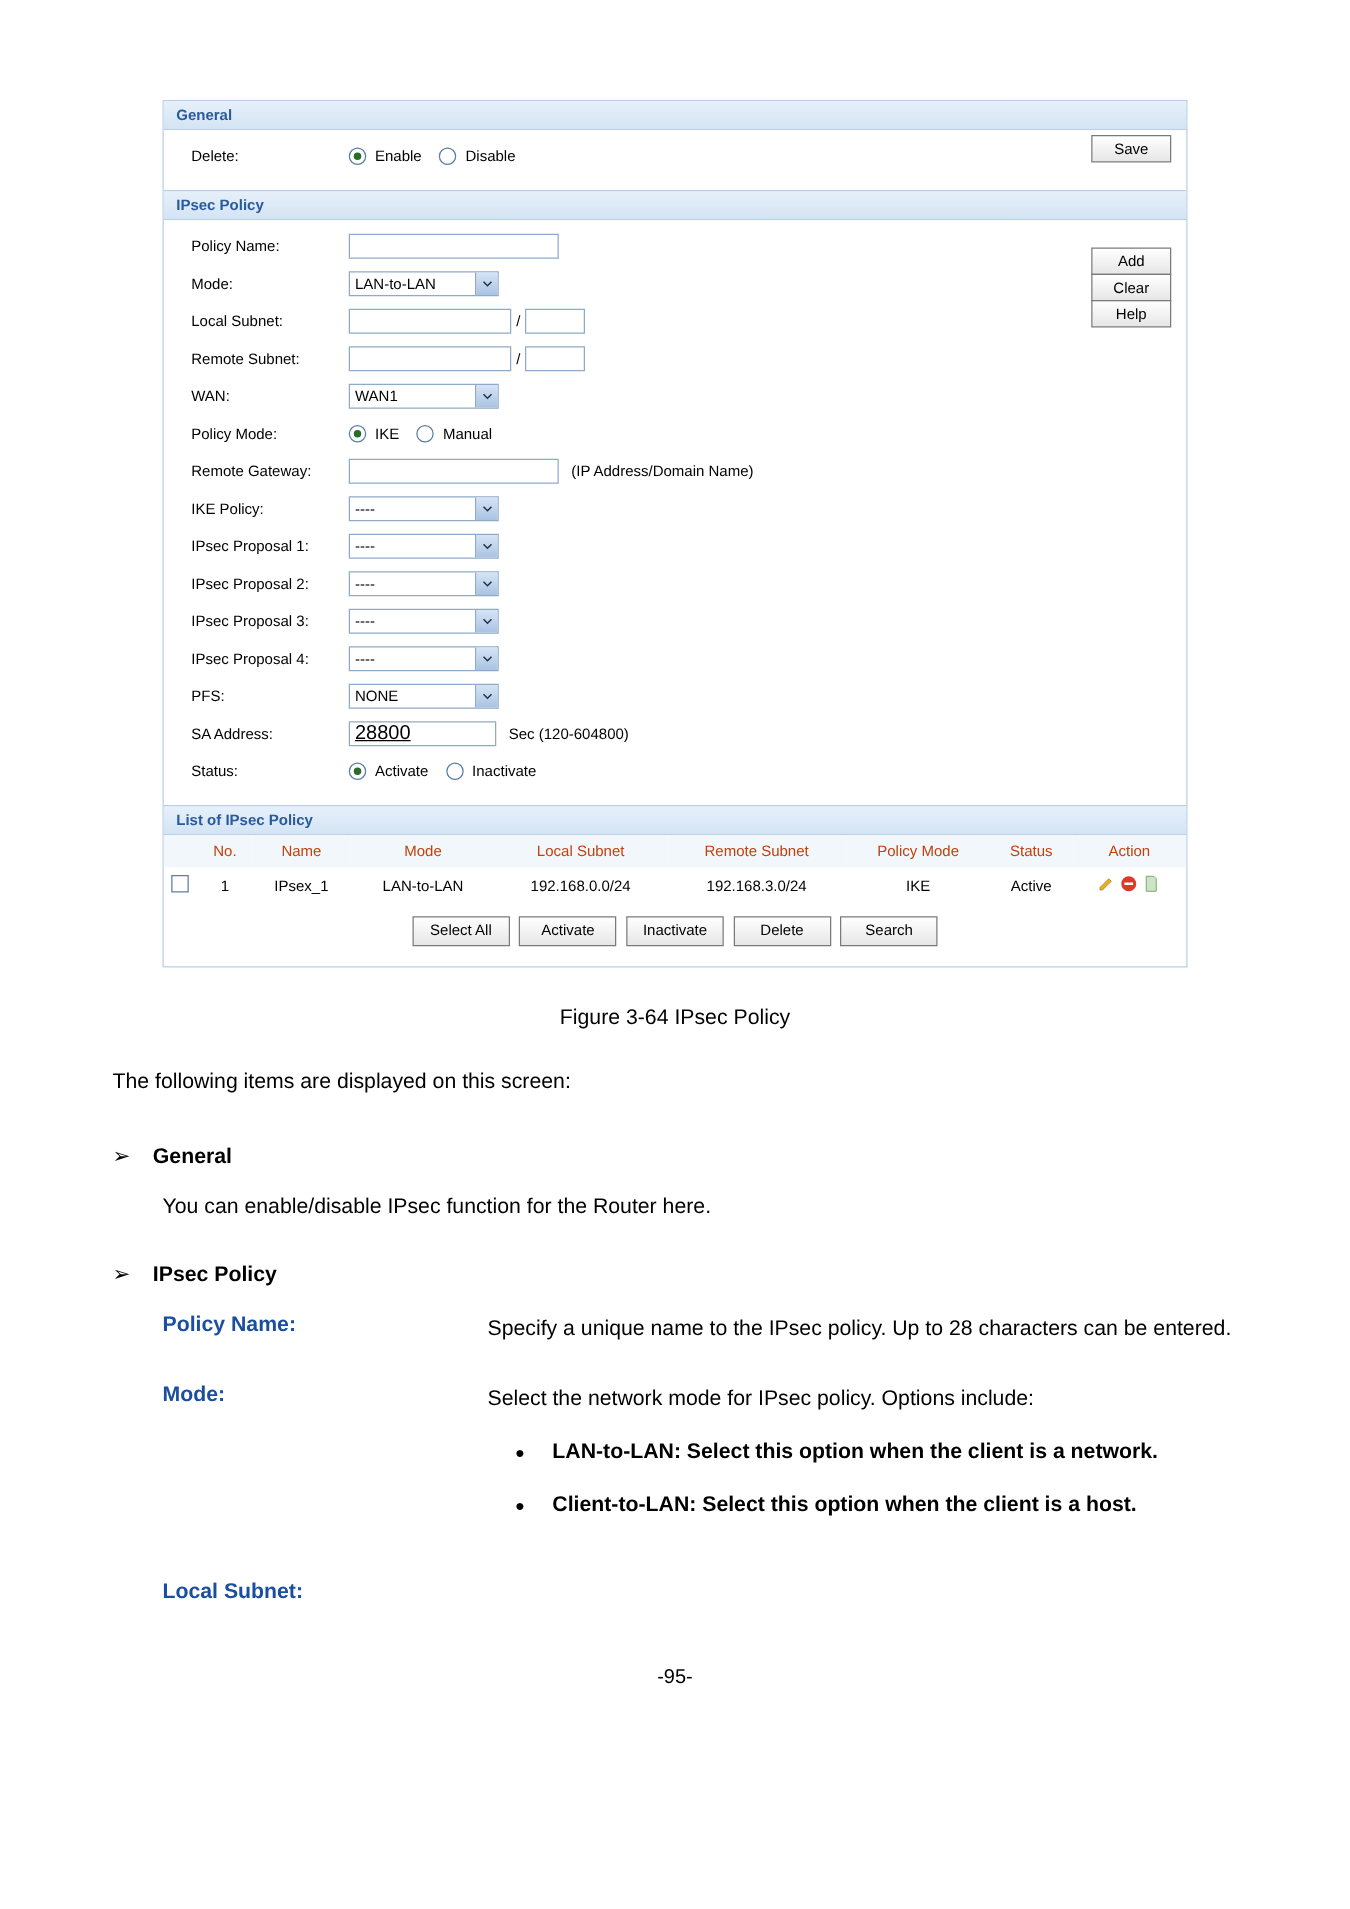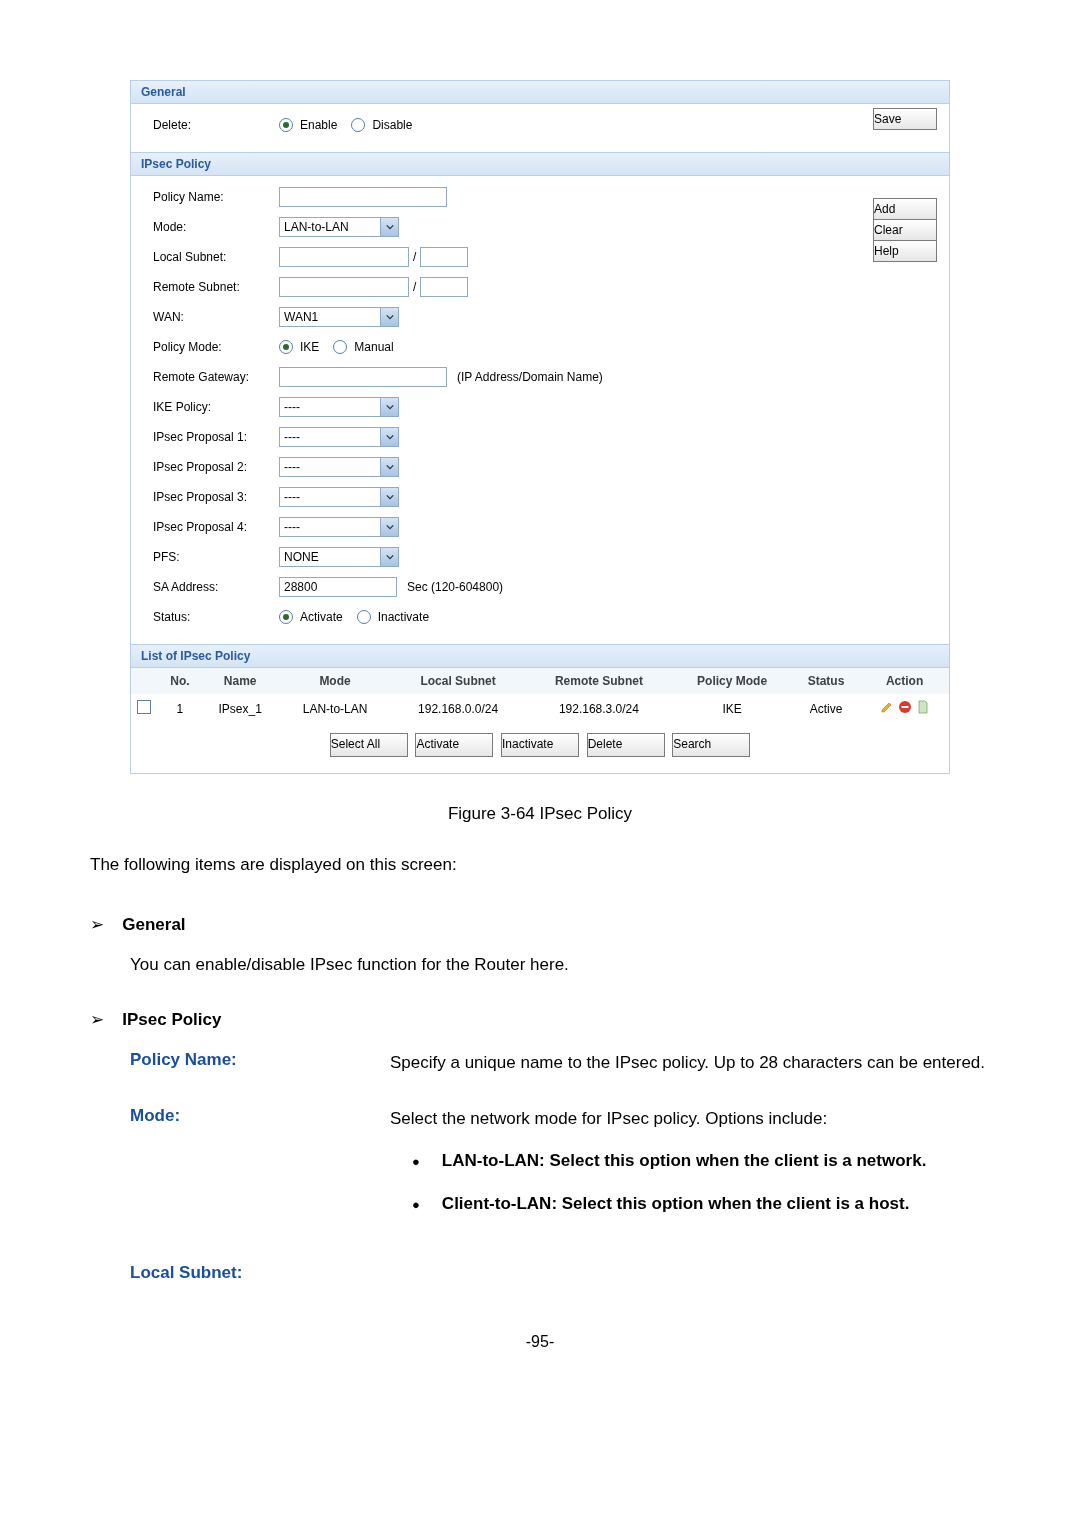--- a/index.html
+++ b/index.html
@@ -45,23 +45,24 @@
   }
   .form-control-area {
     display: flex;
     align-items: center;
     gap: 4px;
     font-size: 12px;
   }
   input[type=text].txt {
     border: 1px solid #8faac9;
     height: 20px;
-    font-size: 12px;
+    font-size: 16px;
     padding: 0 4px;
     background: #fff;
+    text-decoration: underline;
   }
   .txt-md { width: 168px; }
   .select {
     border: 1px solid #8faac9;
     height: 20px;
     width: 120px;
     display: inline-flex;
     align-items: center;
     background: #fff;
   }
@@ -101,35 +102,35 @@
     right: 12px;
     top: 4px;
     display: flex;
     flex-direction: column;
     gap: 0;
   }
   .btn, .btn-sm {
     border: 1px solid #7a7a7a;
     background: linear-gradient(#fff,#e6e6e6);
     font-size: 12px;
-    text-align: left;
+    text-align: center;
     cursor: default;
   }
   .btn { width: 64px; height: 22px; line-height: 20px; margin-bottom: -1px; }
   .btn-wide { width: 78px; height: 24px; line-height: 20px; }
   .hint { font-size: 12px; margin-left: 6px; }
   
   .policy-table {
     width: 100%;
     font-size: 12px;
     border-collapse: collapse;
   }
   .policy-table th {
-    color: #404040;
-    font-weight: bold;
+    color: #c2410c;
+    font-weight: normal;
     padding: 6px 4px;
     background: #f2f7fc;
   }
   .policy-table td {
     text-align: center;
     padding: 6px 4px;
   }
   .action-icons { display: inline-flex; gap: 4px; align-items: center; justify-content: center; }
   .footer-btns {
     text-align: center;

